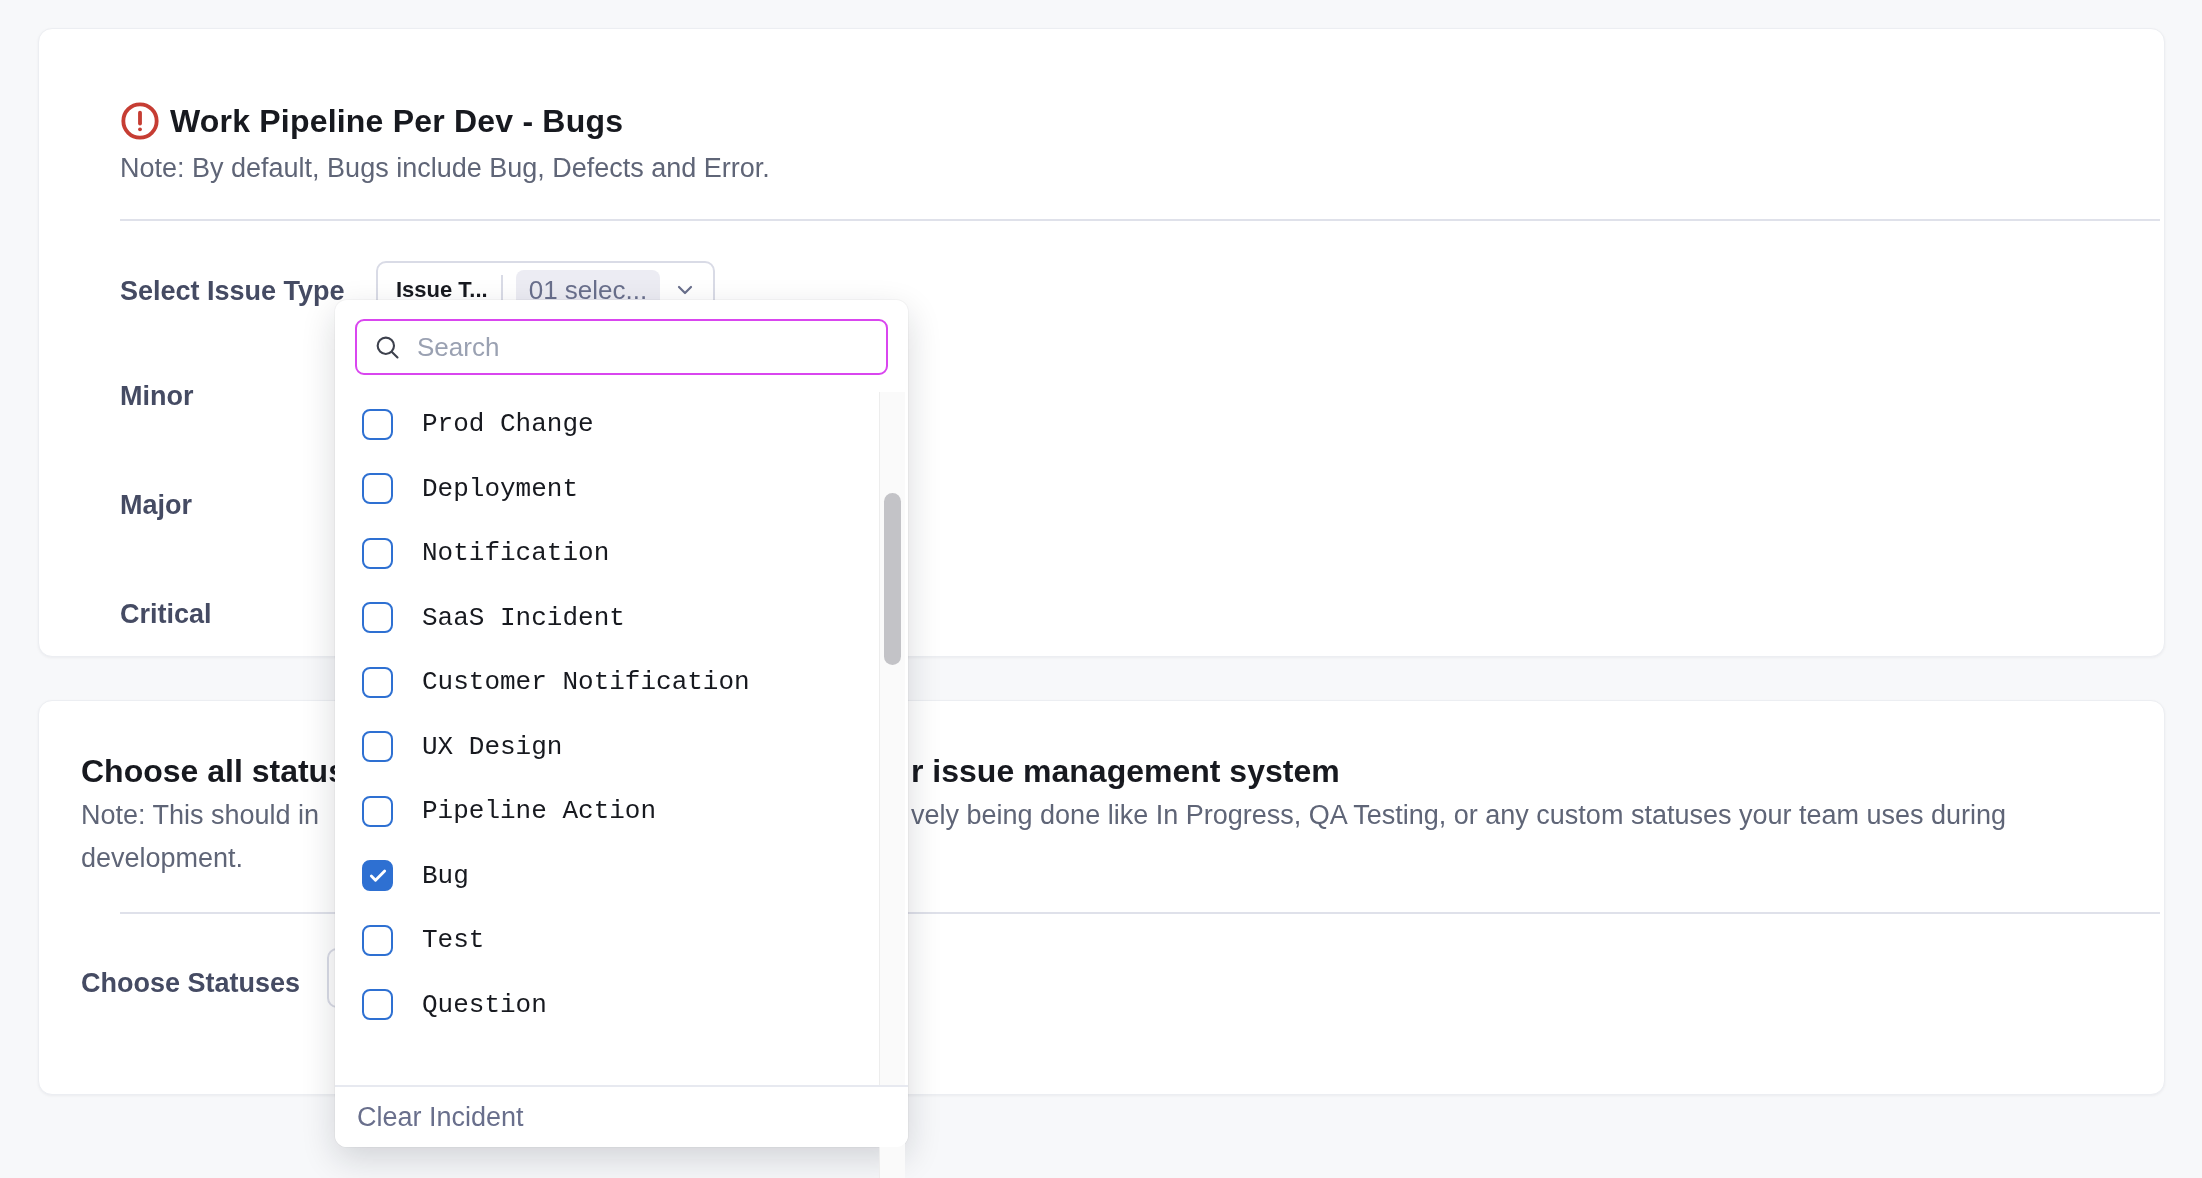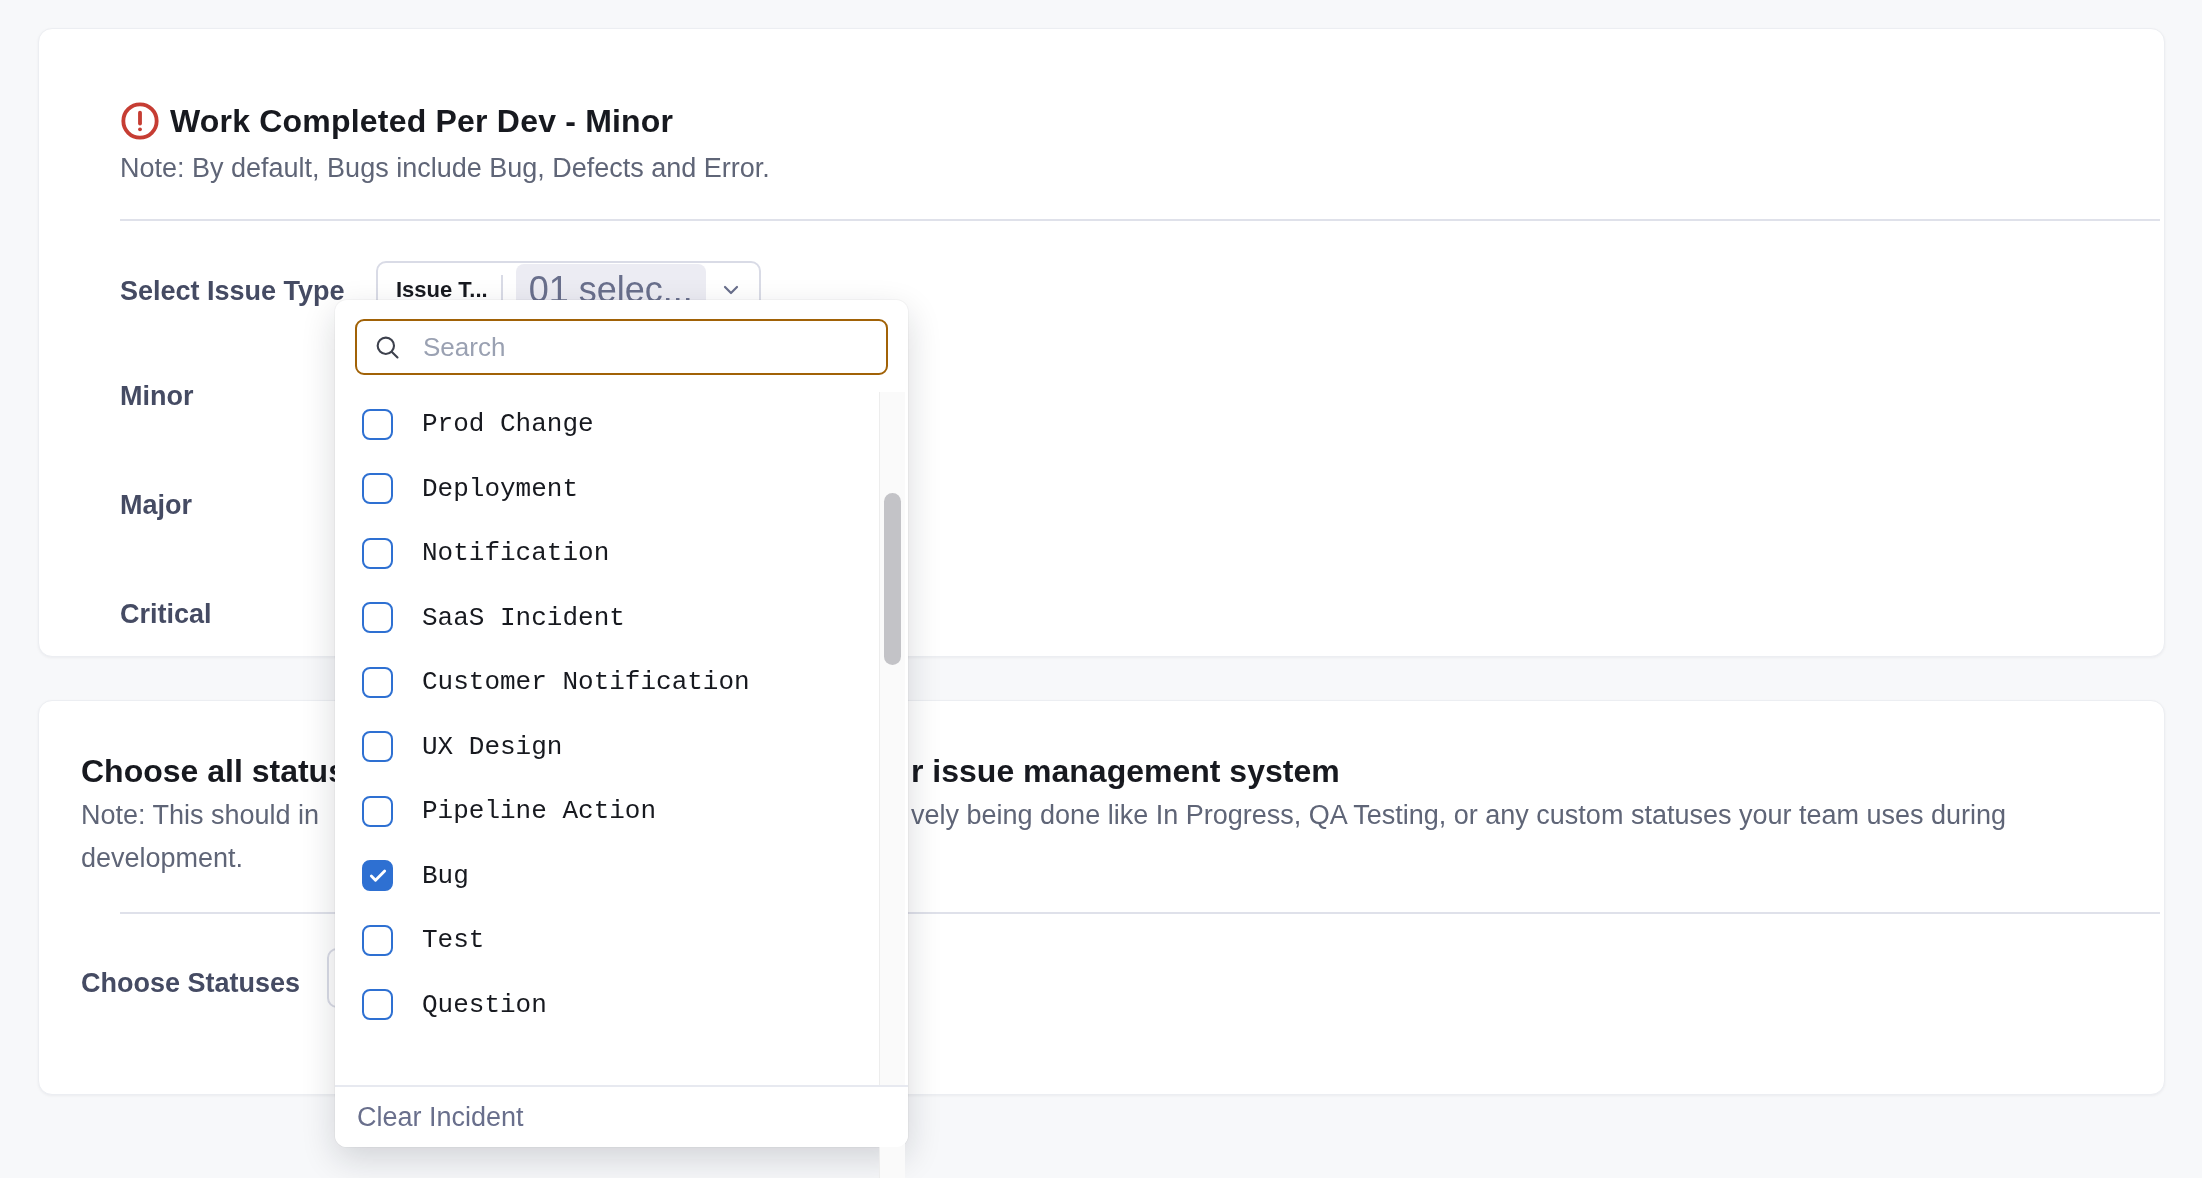--- a/index.html
+++ b/index.html
@@ -25,39 +25,39 @@
   
   .row-label { position:absolute; left:81px; font-size:27px; font-weight:700; color:#454b63; }
 
   .trigger { position:absolute; left:337px; top:232px; height:58px; min-width:333px;
              display:flex; align-items:center; background:#fff;
              border:2px solid #d9dbe6; border-radius:10px; padding:0 16px 0 18px; gap:13px;
              cursor:pointer; }
   .trigger-label { font-size:22px; font-weight:700; color:#17191f; }
   .trigger-sep { width:2px; height:30px; background:#d9dbe6; }
   .count-pill { background:#ececf3; border-radius:8px; padding:5px 13px;
-                font-size:36px; color:#696f8c; }
+                font-size:26px; color:#696f8c; }
   .chev { width:24px; height:24px; }
 
   
   .trigger-ghost { position:absolute; left:327px; top:948px; width:333px; height:60px;
                    background:#fff; border:2px solid #d9dbe6; border-radius:10px; z-index:1; }
 
   
   .h2-frag { position:absolute; font-size:32px; font-weight:700; color:#17191f; top:753px;
              white-space:nowrap; z-index:1; }
   .note2 { position:absolute; font-size:27px; color:#5f6577; white-space:nowrap; z-index:1; }
 
   
   #dropdown { position:absolute; left:335px; top:300px; width:573px; height:847px;
               background:#fff; border-radius:12px; z-index:5;
               box-shadow:0 12px 34px rgba(16,24,40,.16), 0 0 0 1px rgba(16,24,40,.03); }
   .search-box { position:absolute; left:20px; top:19px; width:533px; height:56px;
-                border:2px solid #a16207; border-radius:9px; background:#fff;
-                display:flex; align-items:center; padding:0 16px; gap:22px; }
+                border:2px solid #d946ef; border-radius:9px; background:#fff;
+                display:flex; align-items:center; padding:0 16px; gap:16px; }
   .search-box svg { flex:0 0 auto; }
   .search-box input { border:none; outline:none; flex:1; font-size:26px; color:#17191f;
                       font-family:inherit; background:transparent; }
   .search-box input::placeholder { color:#9aa1b2; }
 
   .dd-list { position:absolute; left:0; top:92px; width:573px; }
   .dd-item { display:flex; align-items:center; height:64.5px; padding-left:27px; gap:29px;
              cursor:pointer;font-family:Liberation Mono, monospace; }
   .cb { width:31px; height:31px; border:2.5px solid #2e70d2; border-radius:8px; background:#fff;
         flex:0 0 auto; display:flex; align-items:center; justify-content:center; }
@@ -83,21 +83,21 @@
 
 <div id="screen">
 
   <section class="card" id="card1">
     <div class="title-row">
       <svg class="alert-icon" viewBox="0 0 24 24" fill="none" stroke="#c63d33" stroke-width="2.3" stroke-linecap="round" stroke-linejoin="round">
         <circle cx="12" cy="12" r="10"></circle>
         <line x1="12" y1="7" x2="12" y2="13.5"></line>
         <line x1="12" y1="17" x2="12.01" y2="17"></line>
       </svg>
-      <h1 class="h1">Work Completed Per Dev - Minor</h1>
+      <h1 class="h1">Work Pipeline Per Dev - Bugs</h1>
     </div>
     <p class="note">Note: By default, Bugs include Bug, Defects and Error.</p>
     <div class="card-divider" style="top:190px;"></div>
 
     <div class="row-label" style="top:247px;">Select Issue Type</div>
 
     <div class="trigger">
       <span class="trigger-label">Issue T...</span>
       <span class="trigger-sep"></span>
       <span class="count-pill">01 selec...</span>

